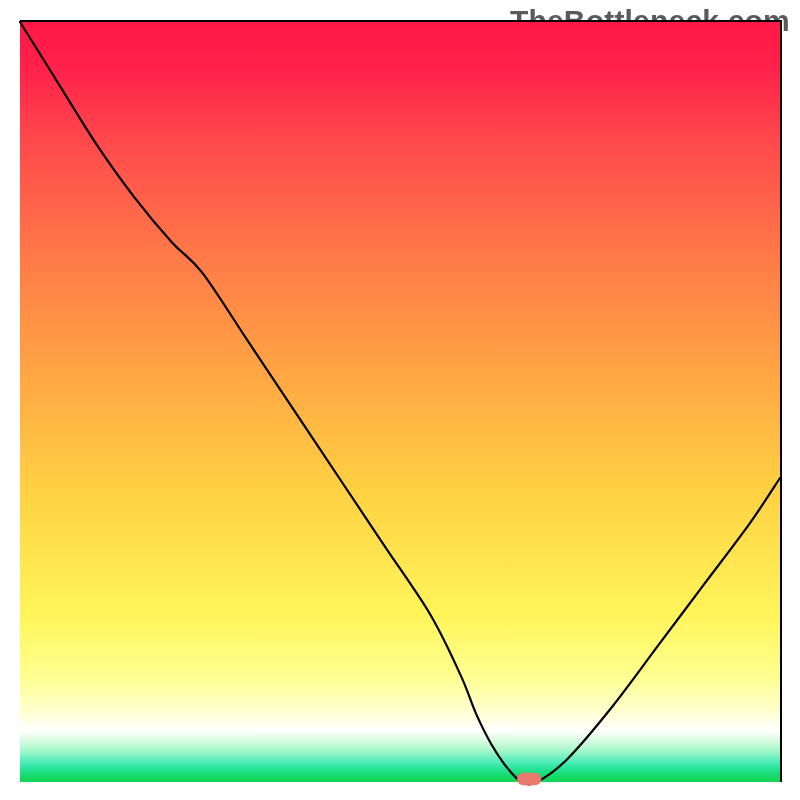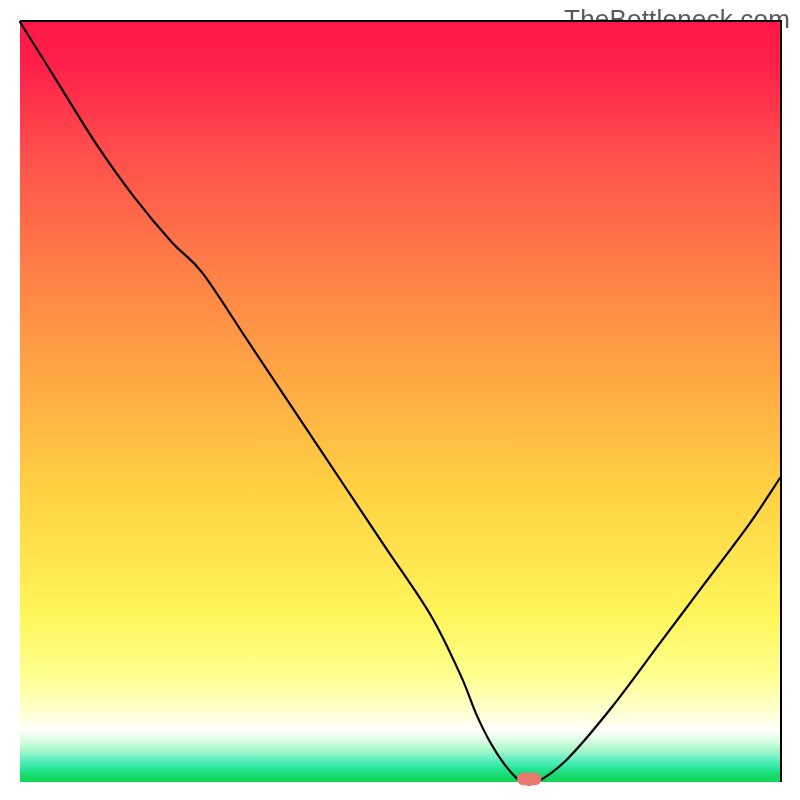--- a/index.html
+++ b/index.html
@@ -69,22 +69,22 @@
   }
   .marker {
     fill: #e97a6d;
     stroke: #e6726a;
     stroke-width: 0.5;
   }
   .attribution {
     position: absolute;
     top: 4px;
     right: 10px;
-    font-size: 26px;
-    font-weight: 400;
+    font-size: 30px;
+    font-weight: 700;
     color: #5a5a5a;
     letter-spacing: 0.2px;
   }
 </style>
 </head>
 <body>
 
 <div class="chart-wrap">
 
   <div class="attribution">TheBottleneck.com</div>

